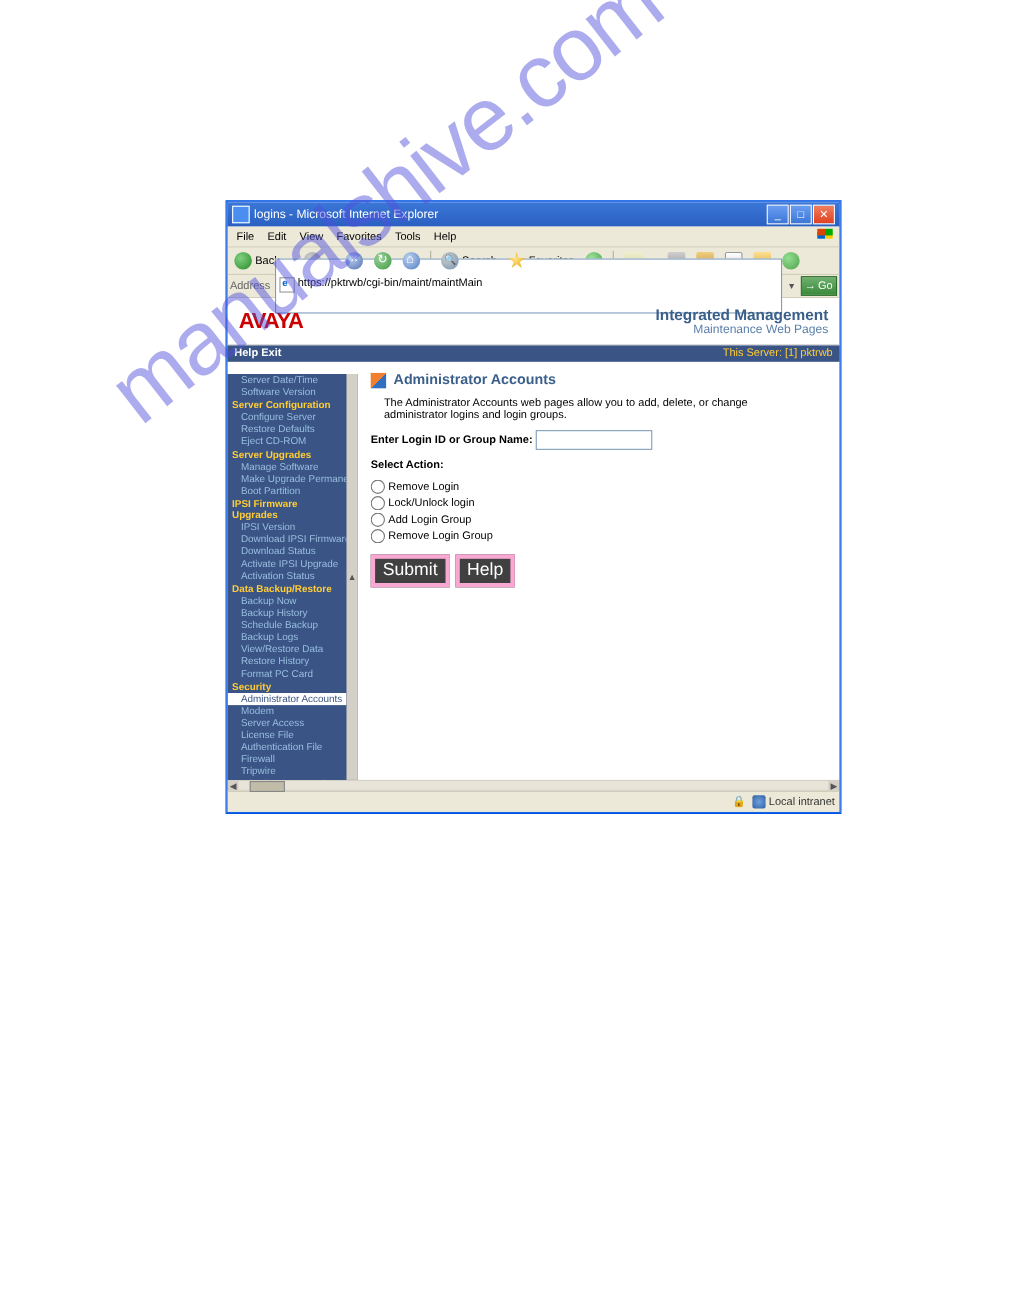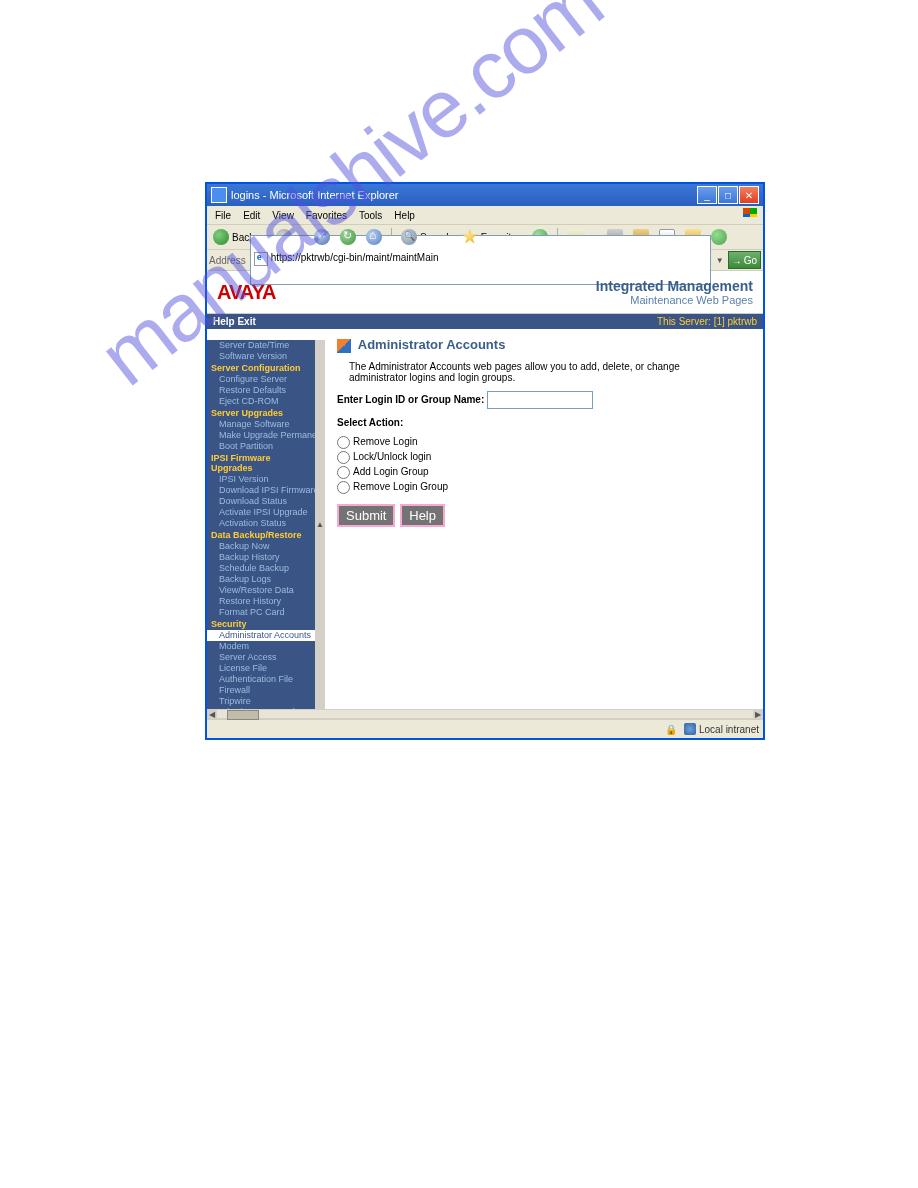--- a/index.html
+++ b/index.html
@@ -221,24 +221,24 @@
     display:inline; font-size: 13px; color:#3a5f8a; margin:0;
   }
   .main .desc { margin: 8px 12px; }
   .main .label-row { margin: 8px 0; font-weight:bold;}
   .main .label-row input {
     border:1px solid #7f9db9; font-size:10px; height:14px; width:100px; vertical-align:middle;
   }
   .main .radio-row { margin: 2px 0; }
   .main .radio-row input { vertical-align:middle; margin:0 3px 0 0;}
   .btn {
-    background: #737373;
+    background: #404040;
     color: #fff;
-    border: 2px solid #f9a8d4;
-    font-size: 13px;
+    border: 4px solid #f9a8d4;
+    font-size: 16px;
     padding: 2px 7px;
     margin-right: 2px;
     cursor: pointer;
   }
   .statusbar {
     background: #ece9d8;
     border-top: 1px solid #d0cdb8;
     height: 18px;
     display: flex;
     align-items: center;

